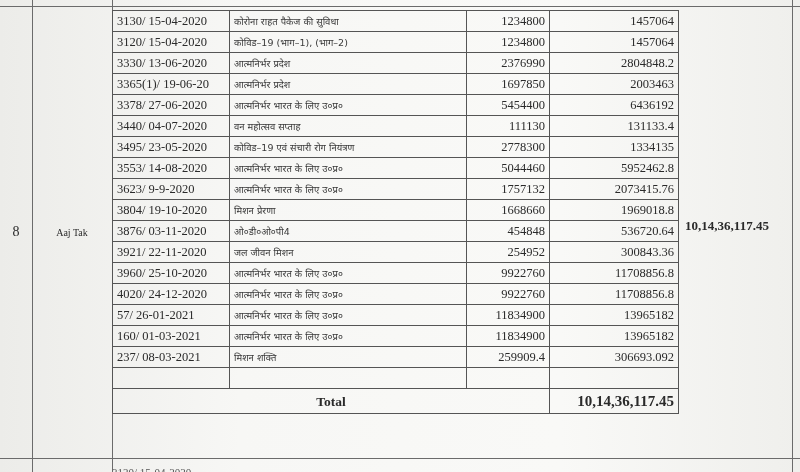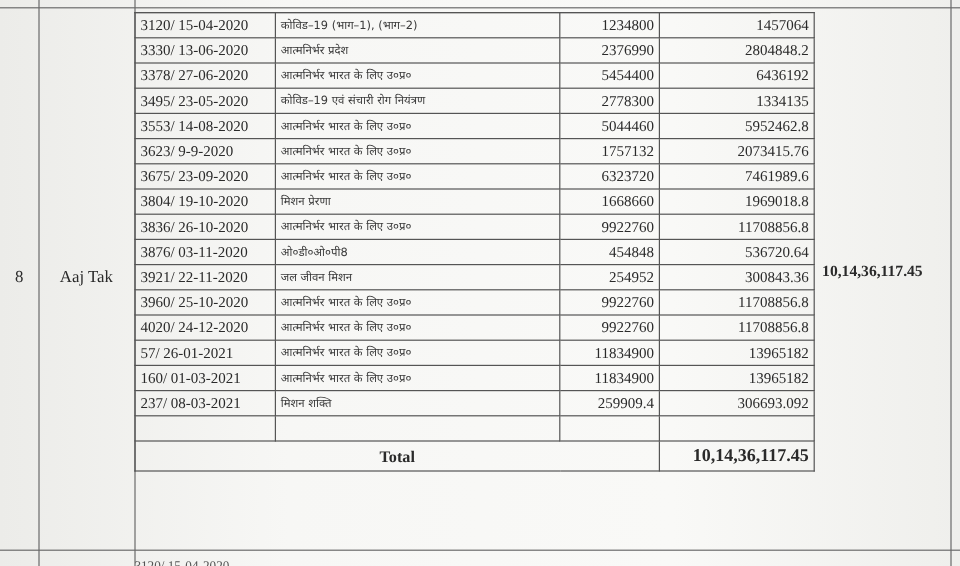--- a/index.html
+++ b/index.html
@@ -17,21 +17,21 @@
   .vline { position: absolute; background: #6b6b6b; width: 1px; }
   .hline { position: absolute; background: #6b6b6b; height: 1px; }
   .sno {
     position: absolute; left: 0; top: 6px; width: 32px; height: 452px;
     display: flex; align-items: center; justify-content: center;
     font-size: 14px;
   }
   .channel {
     position: absolute; left: 32px; top: 6px; width: 80px; height: 452px;
     display: flex; align-items: center; justify-content: center;
-    font-size: 14px;
+    font-size: 10px;
   }
   .grand {
     position: absolute; left: 662px; top: 6px; width: 130px; height: 440px;
     display: flex; align-items: center; justify-content: center;
     font-size: 13px; font-weight: bold;
   }
   table.inner {
     position: absolute; left: 112px; top: 10px;
     border-collapse: collapse;
     font-size: 12.5px;
@@ -69,76 +69,82 @@
 
   <div class="topcut"></div>
 
   <div class="sno">8</div>
   <div class="channel">Aaj Tak</div>
   <div class="grand">10,14,36,117.45</div>
 
   <table class="inner">
     <tbody id="rows-body">
         <tr>
+    <td class="c-ref">3130/ 15-04-2020</td>
+    <td class="c-desc">कोरोना राहत पैकेज की सुविधा</td>
+    <td class="c-amt">1234800</td>
+    <td class="c-amtg">1457064</td>
+  </tr>
+        <tr>
     <td class="c-ref">3120/ 15-04-2020</td>
     <td class="c-desc">कोविड–19 (भाग–1), (भाग–2)</td>
     <td class="c-amt">1234800</td>
     <td class="c-amtg">1457064</td>
   </tr>
         <tr>
     <td class="c-ref">3330/ 13-06-2020</td>
     <td class="c-desc">आत्मनिर्भर प्रदेश</td>
     <td class="c-amt">2376990</td>
     <td class="c-amtg">2804848.2</td>
   </tr>
         <tr>
+    <td class="c-ref">3365(1)/ 19-06-20</td>
+    <td class="c-desc">आत्मनिर्भर प्रदेश</td>
+    <td class="c-amt">1697850</td>
+    <td class="c-amtg">2003463</td>
+  </tr>
+        <tr>
     <td class="c-ref">3378/ 27-06-2020</td>
     <td class="c-desc">आत्मनिर्भर भारत के लिए उ०प्र०</td>
     <td class="c-amt">5454400</td>
     <td class="c-amtg">6436192</td>
+  </tr>
+        <tr>
+    <td class="c-ref">3440/ 04-07-2020</td>
+    <td class="c-desc">वन महोत्सव सप्ताह</td>
+    <td class="c-amt">111130</td>
+    <td class="c-amtg">131133.4</td>
   </tr>
         <tr>
     <td class="c-ref">3495/ 23-05-2020</td>
     <td class="c-desc">कोविड–19 एवं संचारी रोग नियंत्रण</td>
     <td class="c-amt">2778300</td>
     <td class="c-amtg">1334135</td>
   </tr>
         <tr>
     <td class="c-ref">3553/ 14-08-2020</td>
     <td class="c-desc">आत्मनिर्भर भारत के लिए उ०प्र०</td>
     <td class="c-amt">5044460</td>
     <td class="c-amtg">5952462.8</td>
   </tr>
         <tr>
     <td class="c-ref">3623/ 9-9-2020</td>
     <td class="c-desc">आत्मनिर्भर भारत के लिए उ०प्र०</td>
     <td class="c-amt">1757132</td>
     <td class="c-amtg">2073415.76</td>
   </tr>
         <tr>
-    <td class="c-ref">3675/ 23-09-2020</td>
-    <td class="c-desc">आत्मनिर्भर भारत के लिए उ०प्र०</td>
-    <td class="c-amt">6323720</td>
-    <td class="c-amtg">7461989.6</td>
-  </tr>
-        <tr>
     <td class="c-ref">3804/ 19-10-2020</td>
     <td class="c-desc">मिशन प्रेरणा</td>
     <td class="c-amt">1668660</td>
     <td class="c-amtg">1969018.8</td>
   </tr>
         <tr>
-    <td class="c-ref">3836/ 26-10-2020</td>
-    <td class="c-desc">आत्मनिर्भर भारत के लिए उ०प्र०</td>
-    <td class="c-amt">9922760</td>
-    <td class="c-amtg">11708856.8</td>
-  </tr>
-        <tr>
     <td class="c-ref">3876/ 03-11-2020</td>
-    <td class="c-desc">ओ०डी०ओ०पी8</td>
+    <td class="c-desc">ओ०डी०ओ०पी4</td>
     <td class="c-amt">454848</td>
     <td class="c-amtg">536720.64</td>
   </tr>
         <tr>
     <td class="c-ref">3921/ 22-11-2020</td>
     <td class="c-desc">जल जीवन मिशन</td>
     <td class="c-amt">254952</td>
     <td class="c-amtg">300843.36</td>
   </tr>
         <tr>

